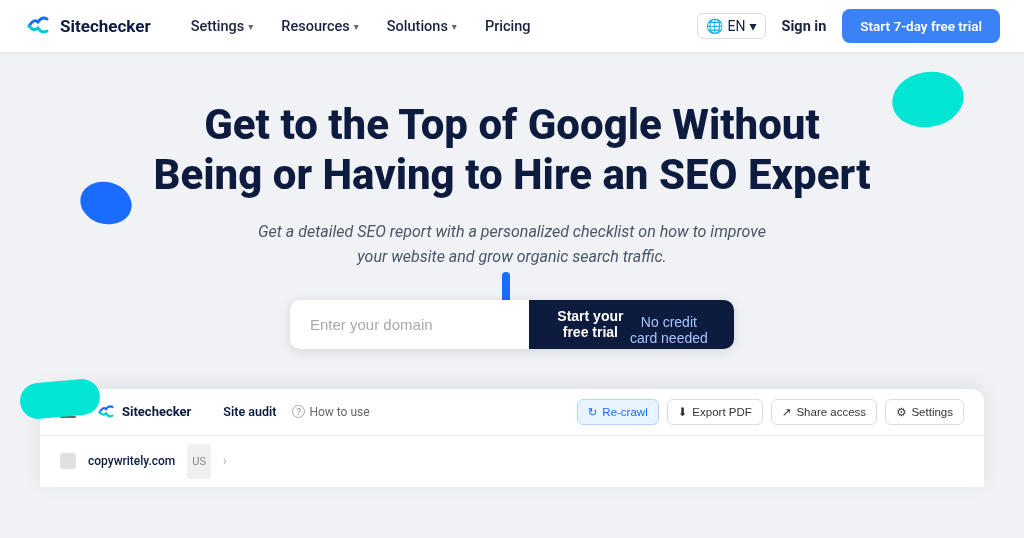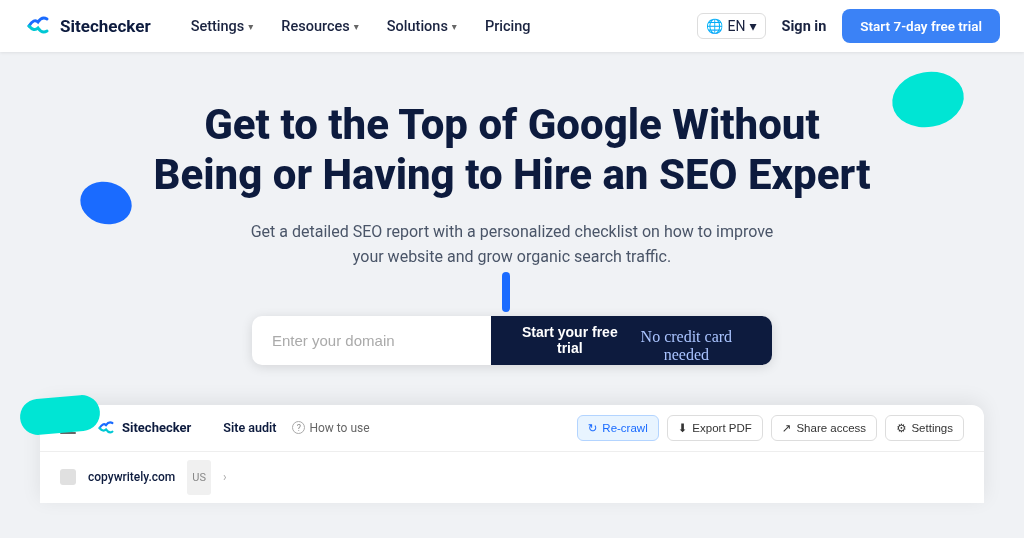--- a/index.html
+++ b/index.html
@@ -147,41 +147,42 @@
       line-height: 1.2;
       max-width: 720px;
       margin: 0 auto 18px;
       position: relative;
       z-index: 2;
     }
     .hero-subtitle {
       font-size: 16px;
       color: #4a5568;
       max-width: 540px;
-      margin: 0 auto 46px;
+      margin: 0 auto 30px;
       line-height: 1.6;
       position: relative;
       z-index: 2;
+      font-style: italic;
     }
 
     
     .search-bar-container {
       display: flex;
       justify-content: center;
       position: relative;
       z-index: 2;
       margin-bottom: 40px;
     }
     .search-bar {
       display: flex;
       background: #fff;
       border-radius: 10px;
       overflow: hidden;
       box-shadow: 0 2px 12px rgba(0,0,0,0.12);
-      width: 520px;
+      width: 444px;
     }
     .domain-input {
       flex: 1;
       border: none;
       outline: none;
       padding: 16px 20px;
       font-size: 15px;
       color: #333;
       background: transparent;
     }
@@ -198,24 +199,23 @@
       flex-direction: row;
       align-items: center;
       justify-content: center;
       min-width: 170px;
     }
     .trial-btn-main {
       font-size: 14px;
       font-weight: 700;
     }
     .trial-btn-sub {
-      font-size: 16px;
+      font-size: 14px;
       color: #aac4ff;
       margin-top: 12px;
-      font-family: Liberation Serif, serif;
     }
 
     
     .dashboard-preview {
       background: #fff;
       border-radius: 12px 12px 0 0;
       margin: 0 40px;
       box-shadow: 0 -4px 20px rgba(0,0,0,0.08);
       overflow: hidden;
     }

